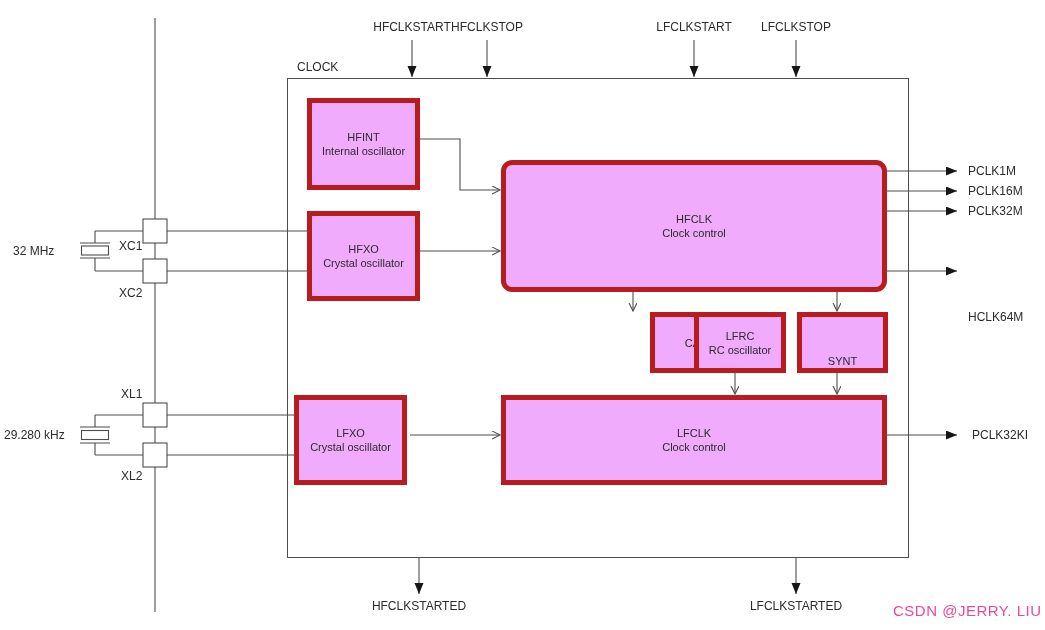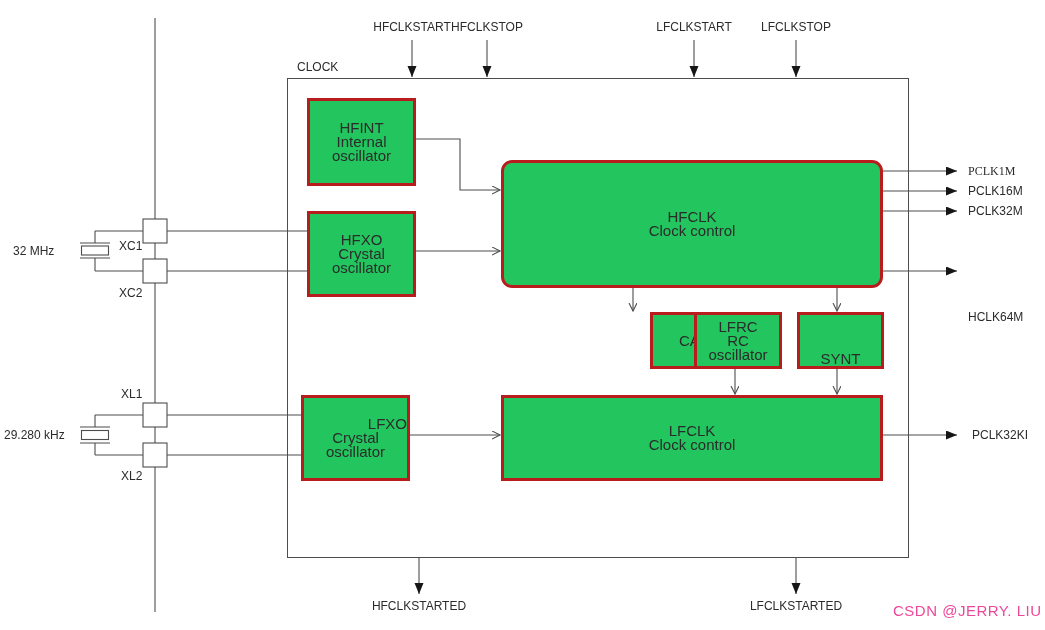--- a/index.html
+++ b/index.html
@@ -7,23 +7,23 @@
     position:relative;width:1045px;height:630px;background:#ffffff;overflow:hidden;
     font-family:"Liberation Sans","DejaVu Sans",sans-serif;
   }
   .stage svg{position:absolute;left:0;top:0;}
   .lbl{
     position:absolute;font-size:12px;line-height:13px;color:#2b2b2b;
     white-space:nowrap;
   }
   .ctr{transform:translateX(-50%);text-align:center;}
   .box{
-    position:absolute;border:3px solid #b91c1c;background:#22c55e;
+    position:absolute;border:5px solid #b91c1c;background:#f0abfc;
     display:flex;flex-direction:column;align-items:center;justify-content:center;
-    font-size:15px;line-height:14px;color:#2b2b2b;text-align:center;
+    font-size:11px;line-height:14px;color:#2b2b2b;text-align:center;
   }
   .outer{
     position:absolute;border:1px solid #4d4d4d;background:transparent;
   }
   .watermark{
     position:absolute;left:893px;top:602px;font-size:15px;letter-spacing:0.5px;
     color:#ec4899;white-space:nowrap;
   }
 </style>
 </head>
@@ -109,38 +109,38 @@
   <div class="box" style="left:626px;top:312px;width:81px;height:51px;margin-left:24px;">
     <span>CAL</span>
   </div>
   <div class="box" style="left:694px;top:312px;width:82px;height:51px;">
     <span>LFRC</span>
     <span>RC oscillator</span>
   </div>
   <div class="box" style="left:797px;top:312px;width:81px;height:51px;justify-content:flex-end;">
     <span>SYNT</span>
   </div>
-  <div class="box" style="left:301px;top:395px;width:103px;height:80px;align-items:flex-end;">
+  <div class="box" style="left:294px;top:395px;width:103px;height:80px;">
     <span>LFXO</span>
     <span>Crystal oscillator</span>
   </div>
   <div class="box" style="left:501px;top:395px;width:376px;height:80px;">
     <span>LFCLK</span>
     <span>Clock control</span>
   </div>
 
   <div class="lbl ctr" style="left:412px;top:21px;">HFCLKSTART</div>
   <div class="lbl ctr" style="left:487px;top:21px;">HFCLKSTOP</div>
   <div class="lbl ctr" style="left:694px;top:21px;">LFCLKSTART</div>
   <div class="lbl ctr" style="left:796px;top:21px;">LFCLKSTOP</div>
 
   <div class="lbl ctr" style="left:419px;top:600px;">HFCLKSTARTED</div>
   <div class="lbl ctr" style="left:796px;top:600px;">LFCLKSTARTED</div>
 
-  <div class="lbl" style="left:968px;top:165px;font-family:Liberation Serif, serif;">PCLK1M</div>
+  <div class="lbl" style="left:968px;top:165px;">PCLK1M</div>
   <div class="lbl" style="left:968px;top:185px;">PCLK16M</div>
   <div class="lbl" style="left:968px;top:205px;">PCLK32M</div>
   <div class="lbl" style="left:968px;top:265px;margin-top:46px;">HCLK64M</div>
   <div class="lbl" style="left:972px;top:429px;">PCLK32KI</div>
 
   <div class="lbl" style="left:119px;top:211px;margin-top:29px;">XC1</div>
   <div class="lbl" style="left:119px;top:287px;">XC2</div>
   <div class="lbl" style="left:121px;top:388px;">XL1</div>
   <div class="lbl" style="left:121px;top:470px;">XL2</div>
 

